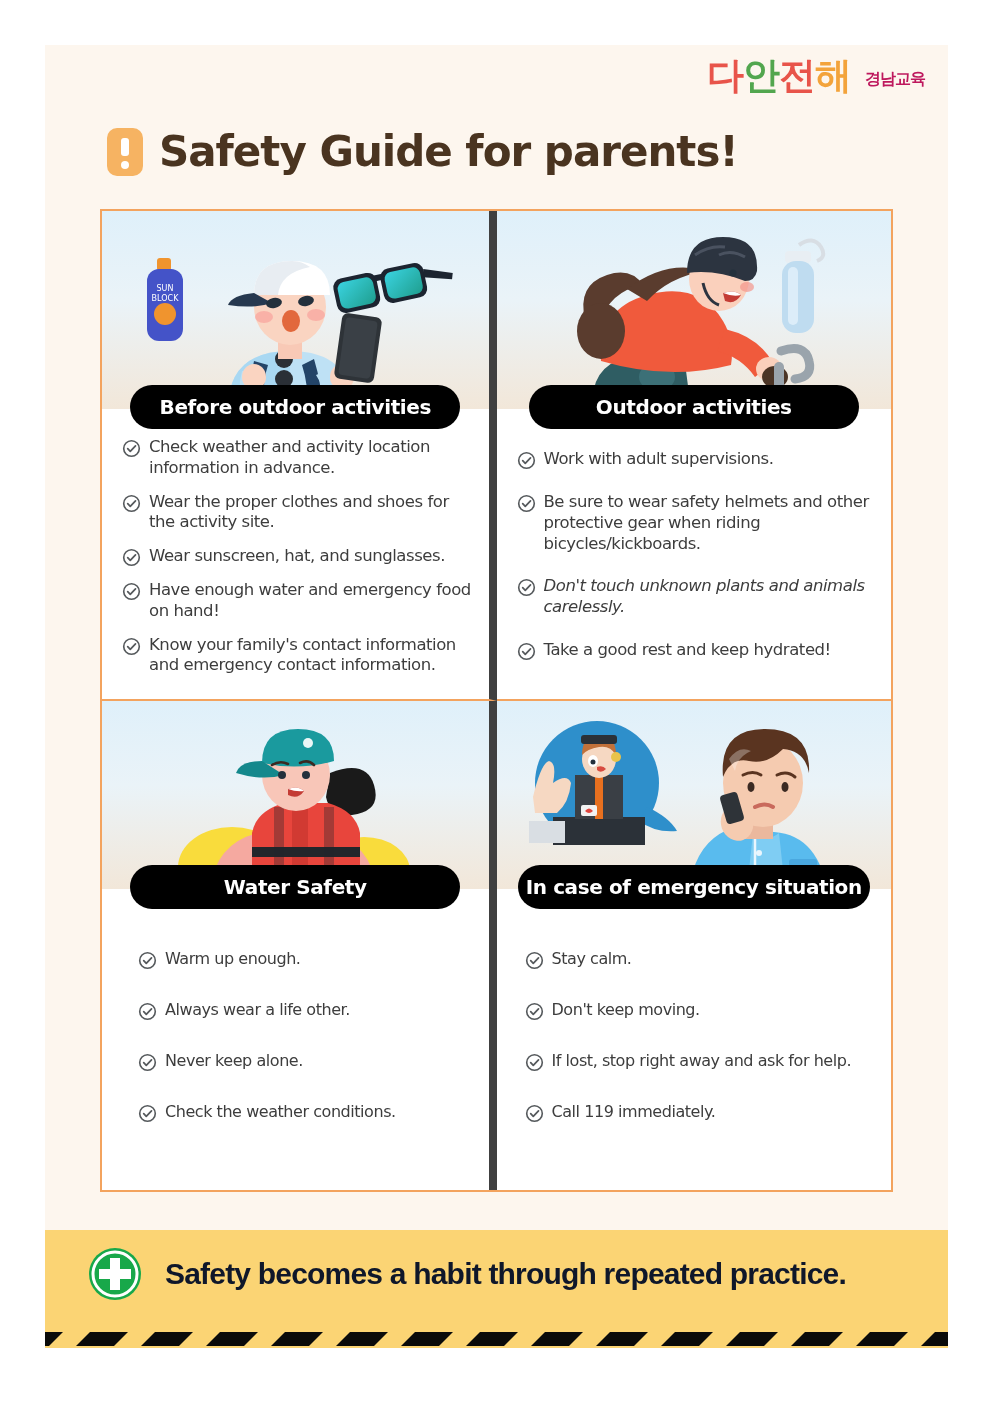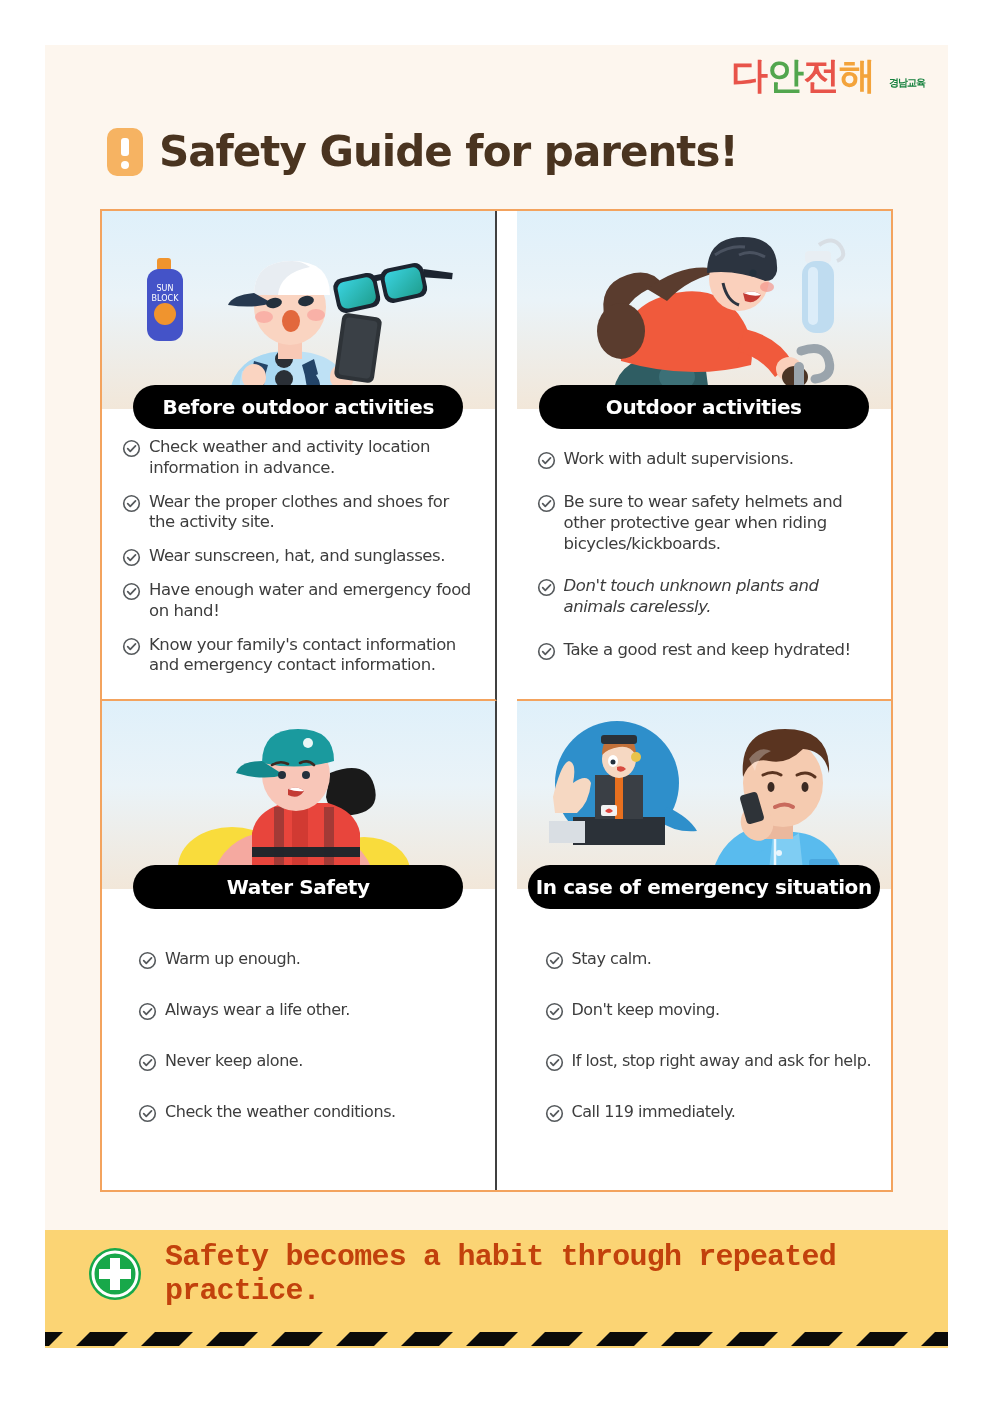--- a/index.html
+++ b/index.html
@@ -23,21 +23,21 @@
   .logo-mark {
     font-size: 37px; font-weight: bold; line-height: 1;
     letter-spacing: -1px;
     font-family: "DejaVu Sans", sans-serif;
   }
   .logo-mark .c1 { color: #E8544A; }
   .logo-mark .c2 { color: #52A64E; }
   .logo-mark .c3 { color: #E8544A; }
   .logo-mark .c4 { color: #F3A33B; }
   .logo-sub {
-    font-size: 10px; font-weight: bold; color: #15803d;
+    font-size: 16px; font-weight: bold; color: #be185d;
     padding-bottom: 4px; letter-spacing: -1px;
     font-family: Liberation Mono, monospace;
   }
   
   .title-row {
     position: absolute; left: 62px; top: 82px;
     display: flex; align-items: center; gap: 16px;
   }
   .excl-badge {
     width: 36px; height: 48px; border-radius: 10px;
@@ -65,25 +65,25 @@
     position: absolute; left: 55px; top: 164px;
     width: 793px; height: 983px;
     border: 2px solid #F3A35E;
     background: #fff;
     display: grid;
     grid-template-columns: 1fr 1fr;
     grid-template-rows: 1fr 1fr;
   }
   .panel {
     position: relative; overflow: hidden;
-    border-right: 2px solid #404040;
+    border-right: 8px solid #404040;
     border-bottom: 2px solid #F3A35E;
     background: #fff;
   }
-  .panel:nth-child(2), .panel:nth-child(4) { border-right: none; margin-left: 20px; }
+  .panel:nth-child(2), .panel:nth-child(4) { border-right: none; }
   .panel:nth-child(3), .panel:nth-child(4) { border-bottom: none; }
   .illus {
     position: relative; height: 198px;
     background: linear-gradient(180deg, #DFF0FA 0%, #EAF3F8 45%, #F2E7D9 100%);
     overflow: hidden;
   }
   .panel.row2 .illus { height: 188px; }
   .pill {
     position: absolute; left: 50%; transform: translateX(-50%);
     width: 330px; height: 44px;
@@ -122,23 +122,23 @@
     position: absolute; left: 0; bottom: 0;
     width: 903px; height: 118px;
     background: #FBD474;
   }
   .footer-inner {
     display: flex; align-items: center; gap: 22px;
     padding: 0 0 0 42px; height: 88px;
   }
   .cross-icon { flex: 0 0 auto; }
   .footer-text {
-    font-size: 30px; font-weight: bold; color: #c2410c;
+    font-size: 30px; font-weight: bold; color: #0f172a;
     letter-spacing: -0.8px;
-    font-family: Liberation Mono, monospace;
+    font-family: Liberation Sans, sans-serif;
   }
   .stripes {
     position: absolute; left: 0; bottom: 0;
     width: 903px; height: 26px; overflow: hidden;
     background: #FBD474;
   }
   .stripes svg { display: block; }
 </style>
 </head>
 <body>

